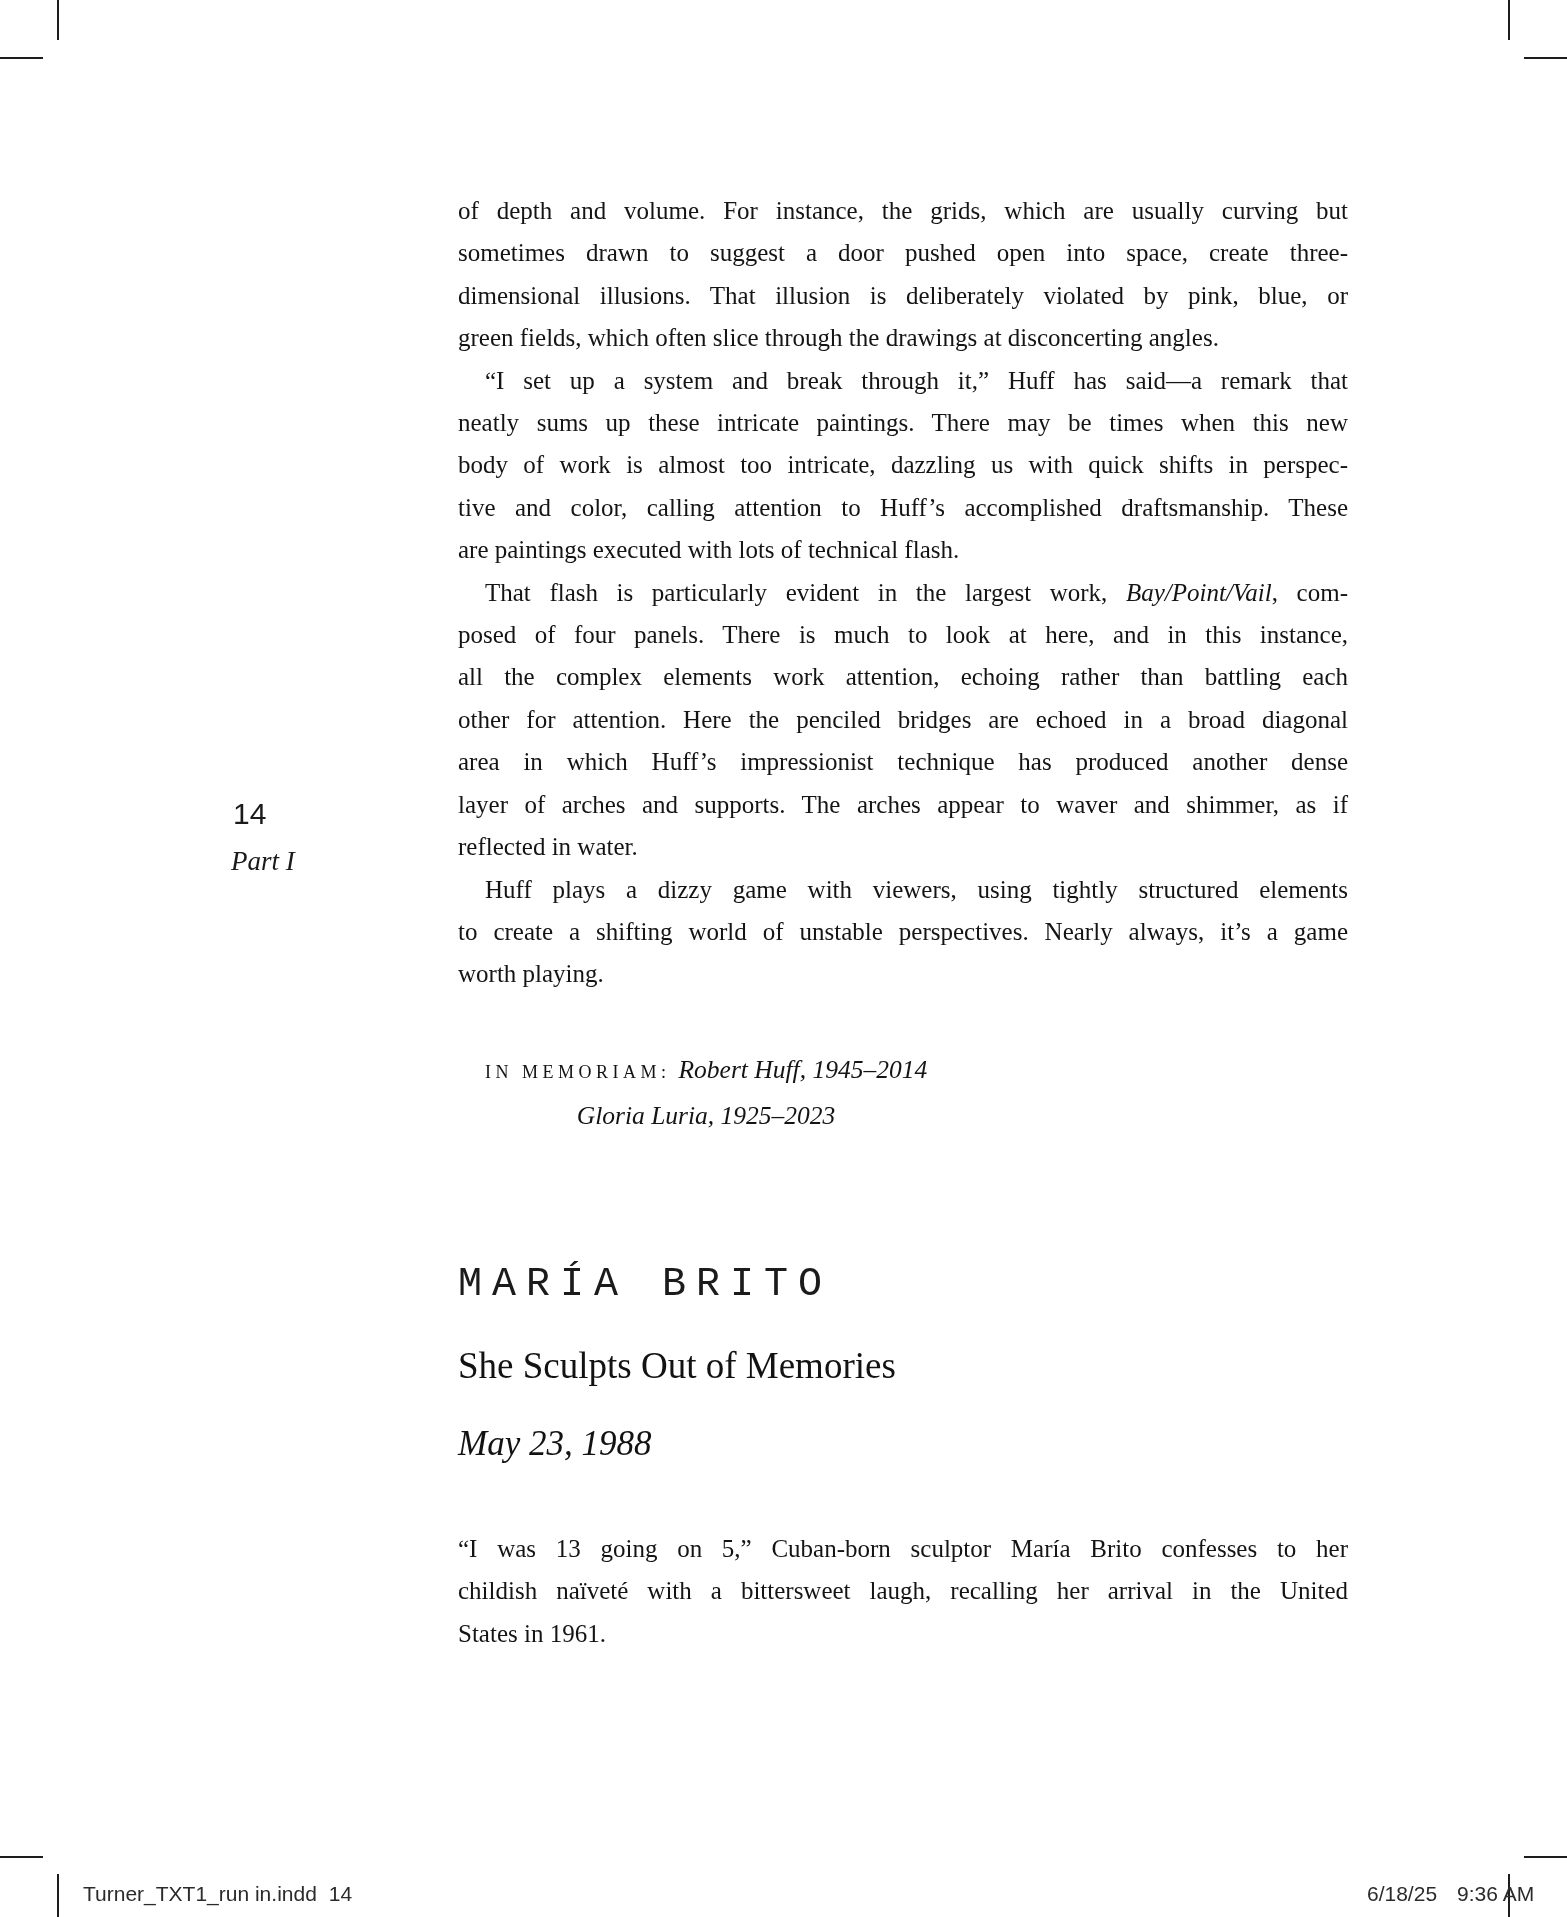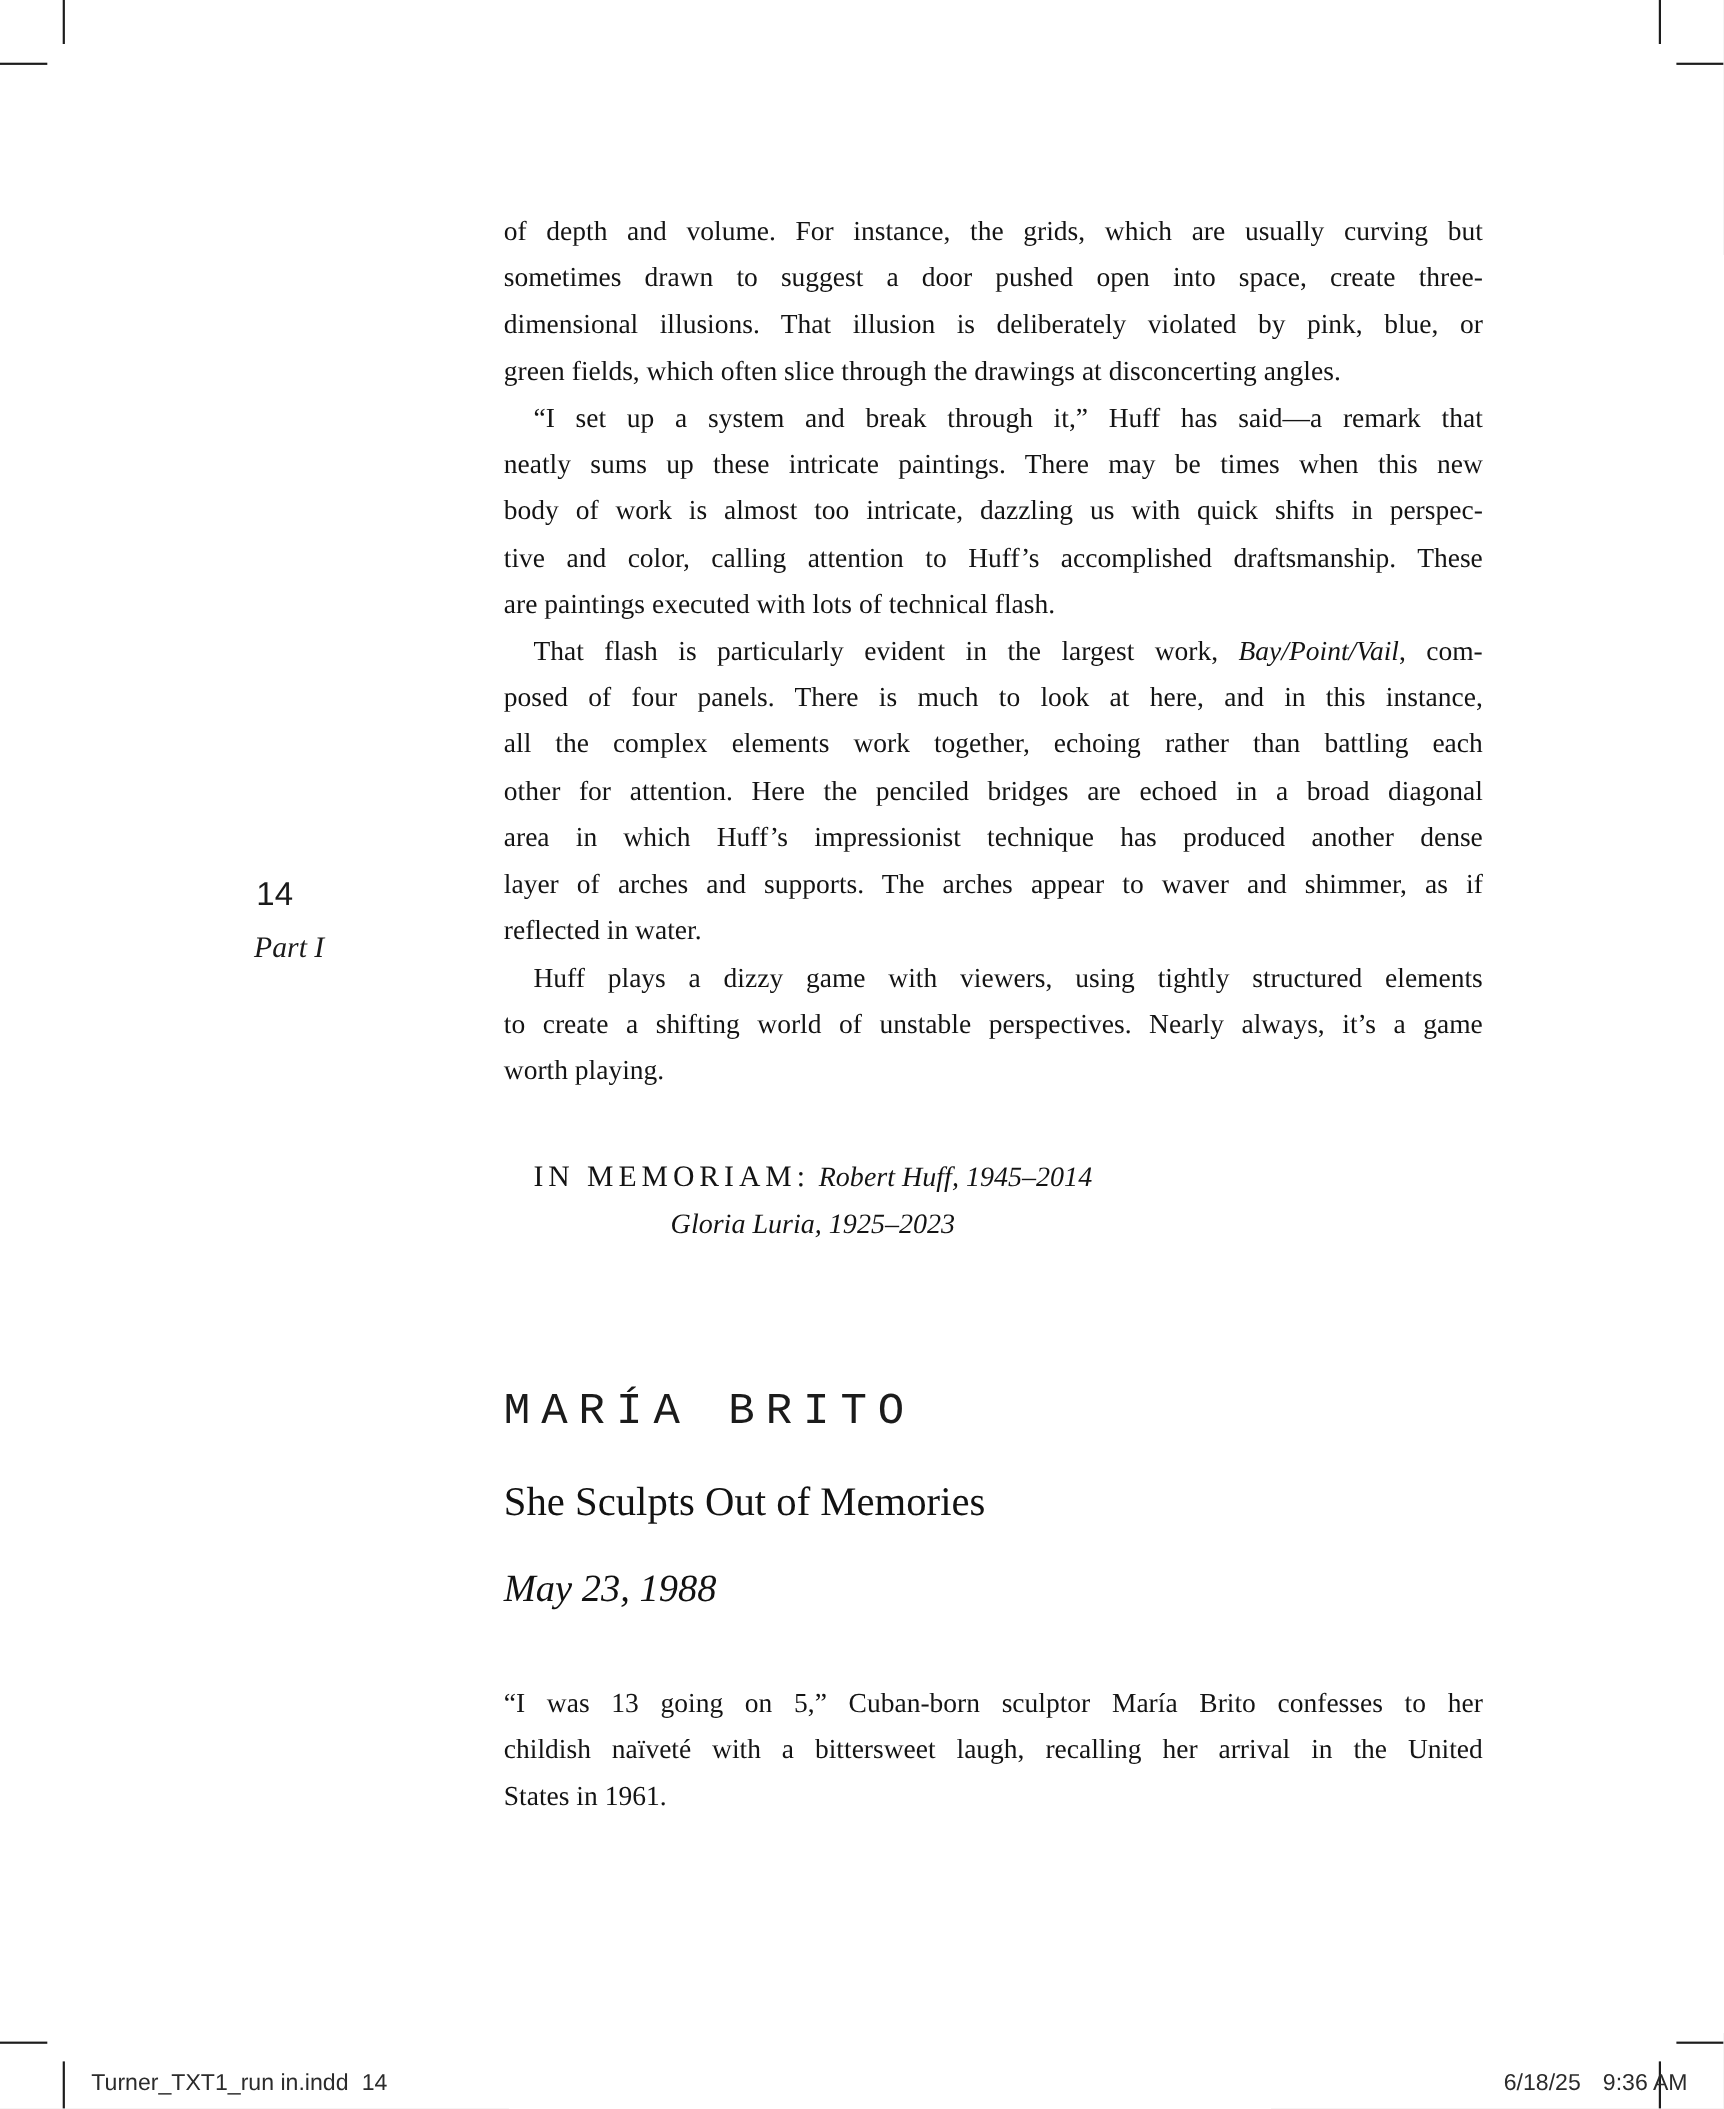--- a/index.html
+++ b/index.html
@@ -32,21 +32,21 @@
   
   .memoriam{
     position:absolute;
     left:485px;top:1048px;
     font-size:25.5px;
     line-height:43px;
     color:#141414;
   }
   .memoriam .sc{
     font-style:normal;
-    font-size:27px;
+    font-size:18px;
     letter-spacing:4.5px;
     margin-right:8px;
     margin-top:31px;
   }
   .memoriam .it{font-style:italic;text-align:center;}
   
   .folio-num{
     position:absolute;left:233px;top:797px;
     font-family:"Liberation Sans", sans-serif;
     font-size:30px;color:#1a1a1a;
@@ -105,21 +105,21 @@
       <div class="line">sometimes drawn to suggest a door pushed open into space, create three-</div>
       <div class="line">dimensional illusions. That illusion is deliberately violated by pink, blue, or</div>
       <div class="line last">green fields, which often slice through the drawings at disconcerting angles.</div>
       <div class="line indent">“I set up a system and break through it,” Huff has said—a remark that</div>
       <div class="line">neatly sums up these intricate paintings. There may be times when this new</div>
       <div class="line">body of work is almost too intricate, dazzling us with quick shifts in perspec-</div>
       <div class="line">tive and color, calling attention to Huff’s accomplished draftsmanship. These</div>
       <div class="line last">are paintings executed with lots of technical flash.</div>
       <div class="line indent">That flash is particularly evident in the largest work, <i>Bay/Point/Vail</i>, com-</div>
       <div class="line">posed of four panels. There is much to look at here, and in this instance,</div>
-      <div class="line">all the complex elements work together, echoing rather than battling each</div>
+      <div class="line">all the complex elements work attention, echoing rather than battling each</div>
       <div class="line">other for attention. Here the penciled bridges are echoed in a broad diagonal</div>
       <div class="line">area in which Huff’s impressionist technique has produced another dense</div>
       <div class="line">layer of arches and supports. The arches appear to waver and shimmer, as if</div>
       <div class="line last">reflected in water.</div>
       <div class="line indent">Huff plays a dizzy game with viewers, using tightly structured elements</div>
       <div class="line">to create a shifting world of unstable perspectives. Nearly always, it’s a game</div>
       <div class="line last">worth playing.</div>
     </div>
 
   <div class="memoriam">

